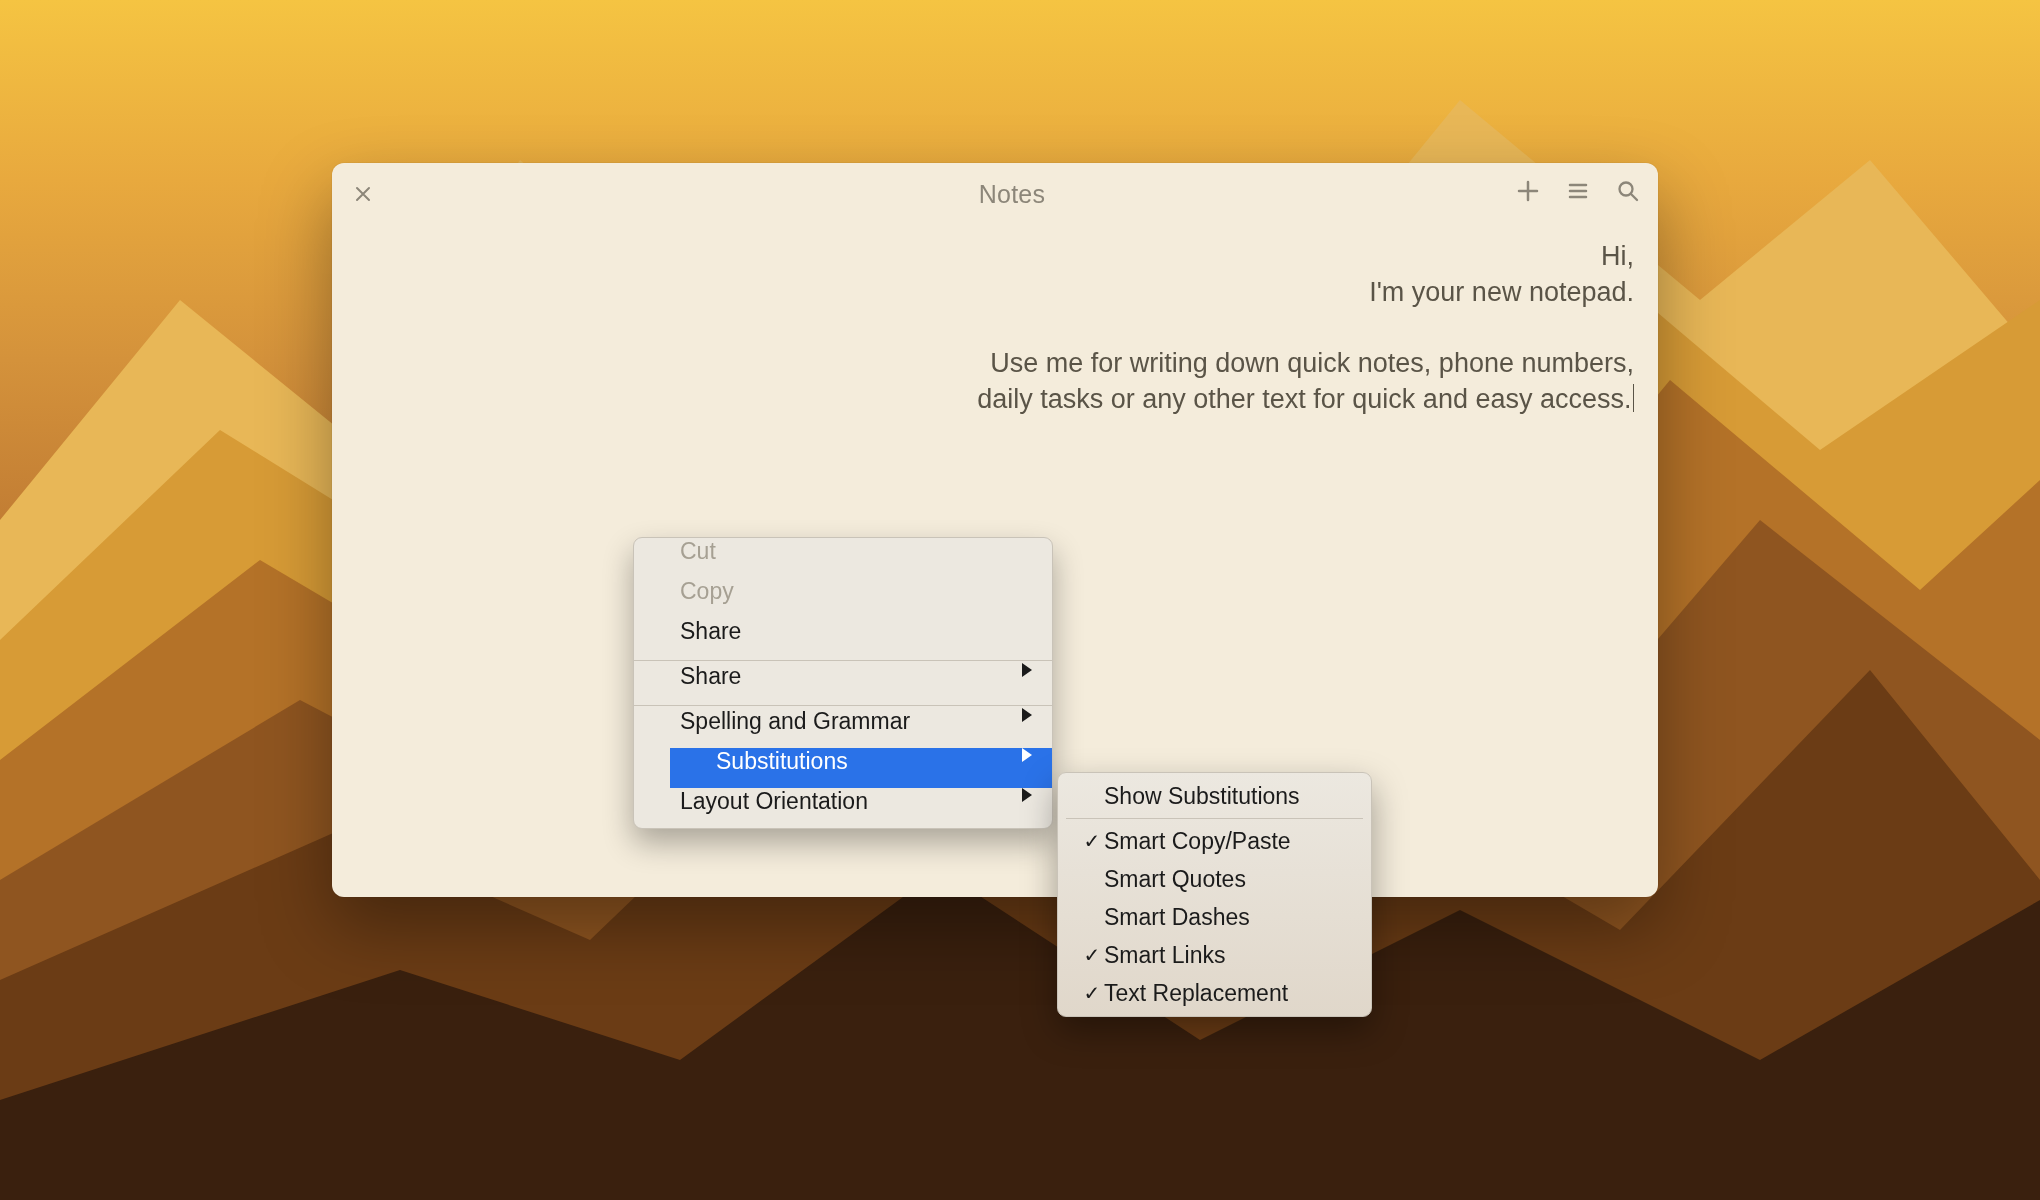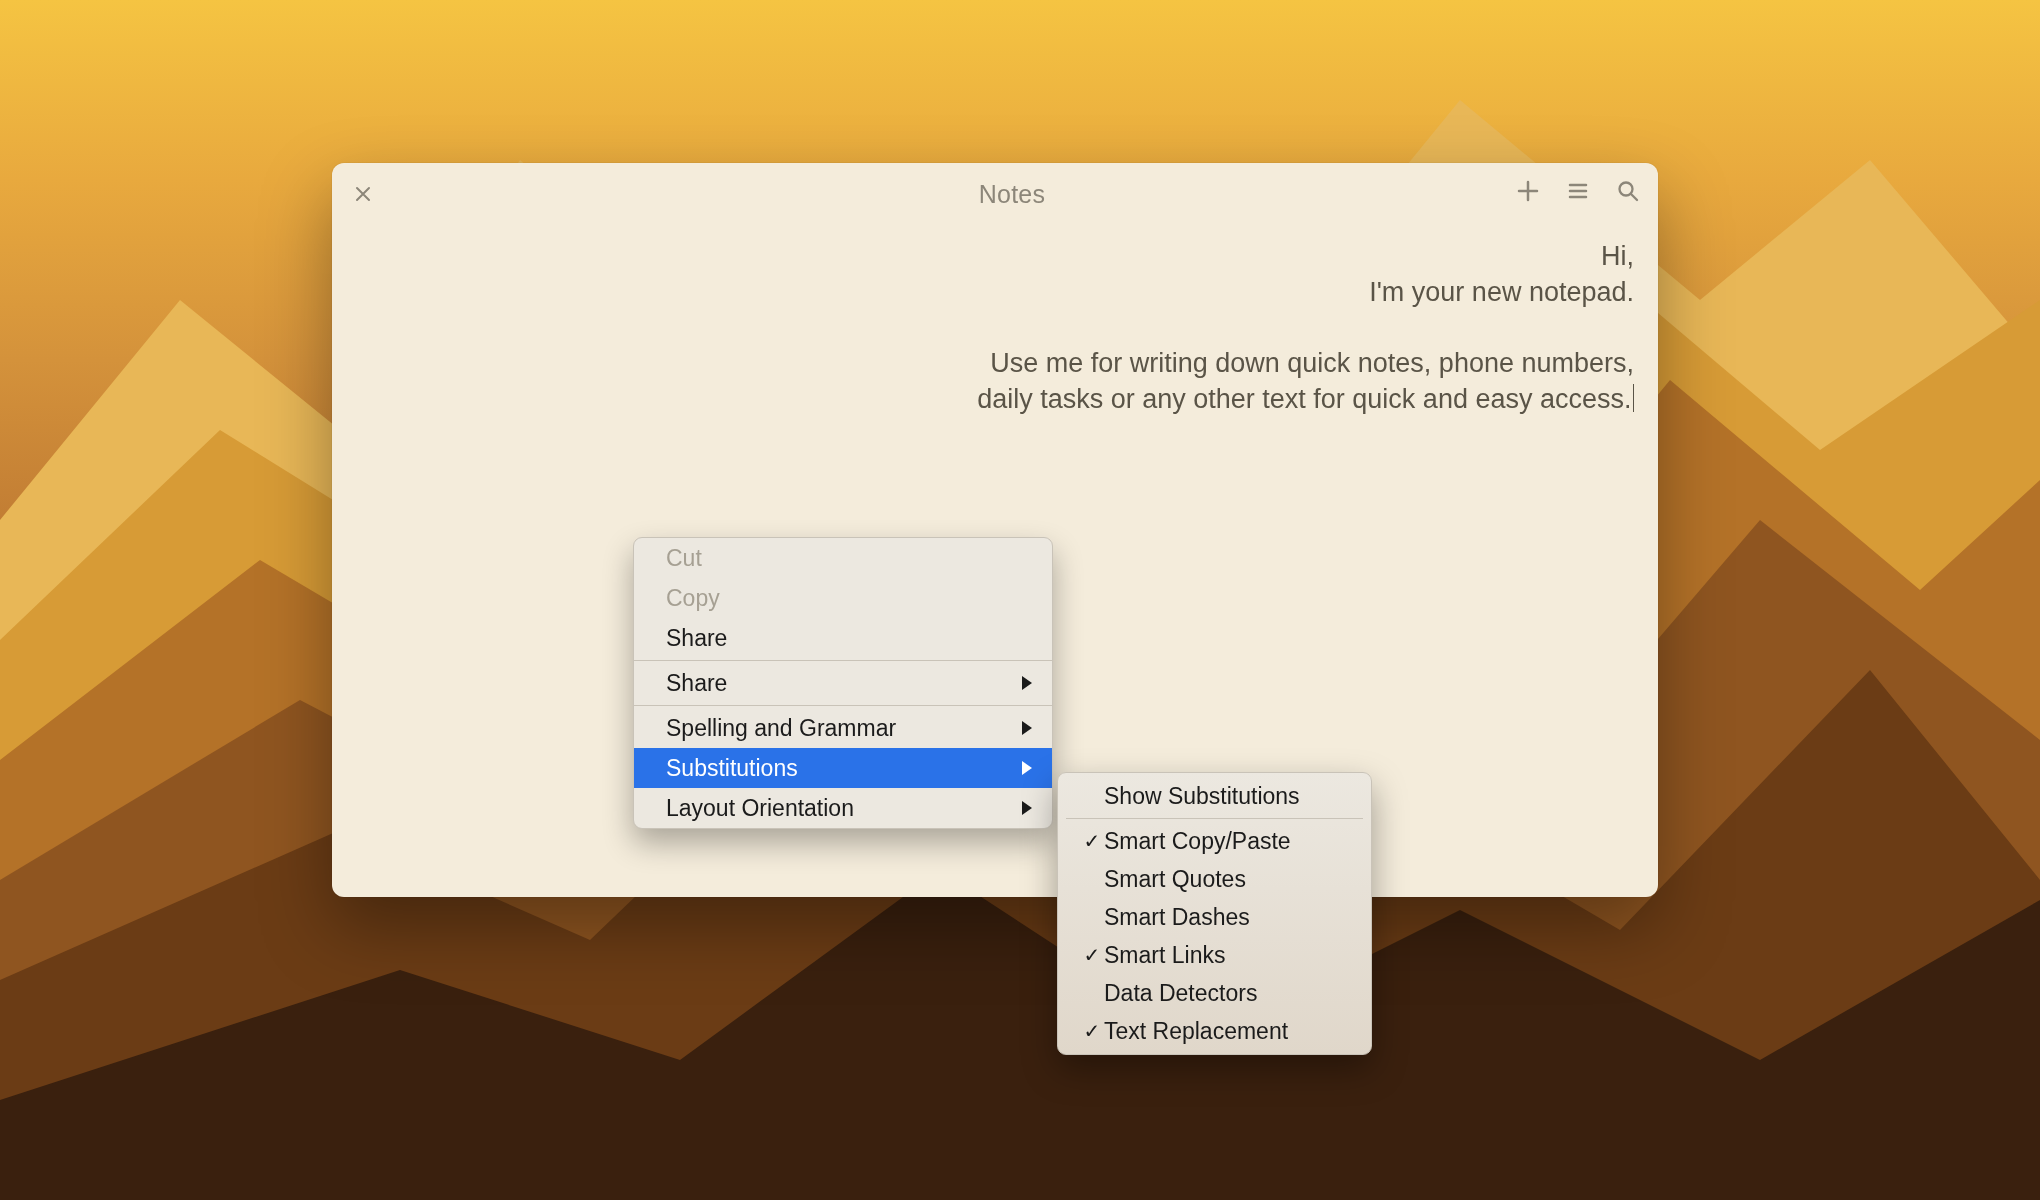--- a/index.html
+++ b/index.html
@@ -101,36 +101,36 @@
       width: 420px;
       background: #ece8e0;
       border: 1px solid #c9c3b8;
       border-radius: 9px;
       box-shadow: 0 14px 30px rgba(0,0,0,.3);
       overflow: hidden;
       font-size: 23px;
     }
     .ctx-item {
       display: flex;
-      align-items: center;
       justify-content: space-between;
       height: 40px;
-      padding: 0 20px 0 32px;
+      padding: 0 20px 0 46px;
       color: #1b1b1b;
       cursor: default;
     }
     .ctx-item.disabled { color: #a6a093; }
     .ctx-sep {
       height: 1px;
       background: #c9c3b8;
       margin: 2px 0;
     }
     .ctx-item.highlight {
       background: #2a72e8;
       color: #fff;
+      margin-left: 36px;
     }
     .ctx-item .arrow {
       width: 0; height: 0;
       border-top: 7px solid transparent;
       border-bottom: 7px solid transparent;
       border-left: 10px solid currentColor;
     }
 
     
     .sub-menu {
@@ -260,20 +260,16 @@
   </div>
   <div class="sub-item">
     <span class="check"></span>
     <span>Smart Dashes</span>
   </div>
   <div class="sub-item">
     <span class="check">✓</span>
     <span>Smart Links</span>
   </div>
   <div class="sub-item">
-    <span class="check"></span>
-    <span>Data Detectors</span>
-  </div>
-  <div class="sub-item">
     <span class="check">✓</span>
     <span>Text Replacement</span>
   </div>
 </div>
 
 </body></html>

